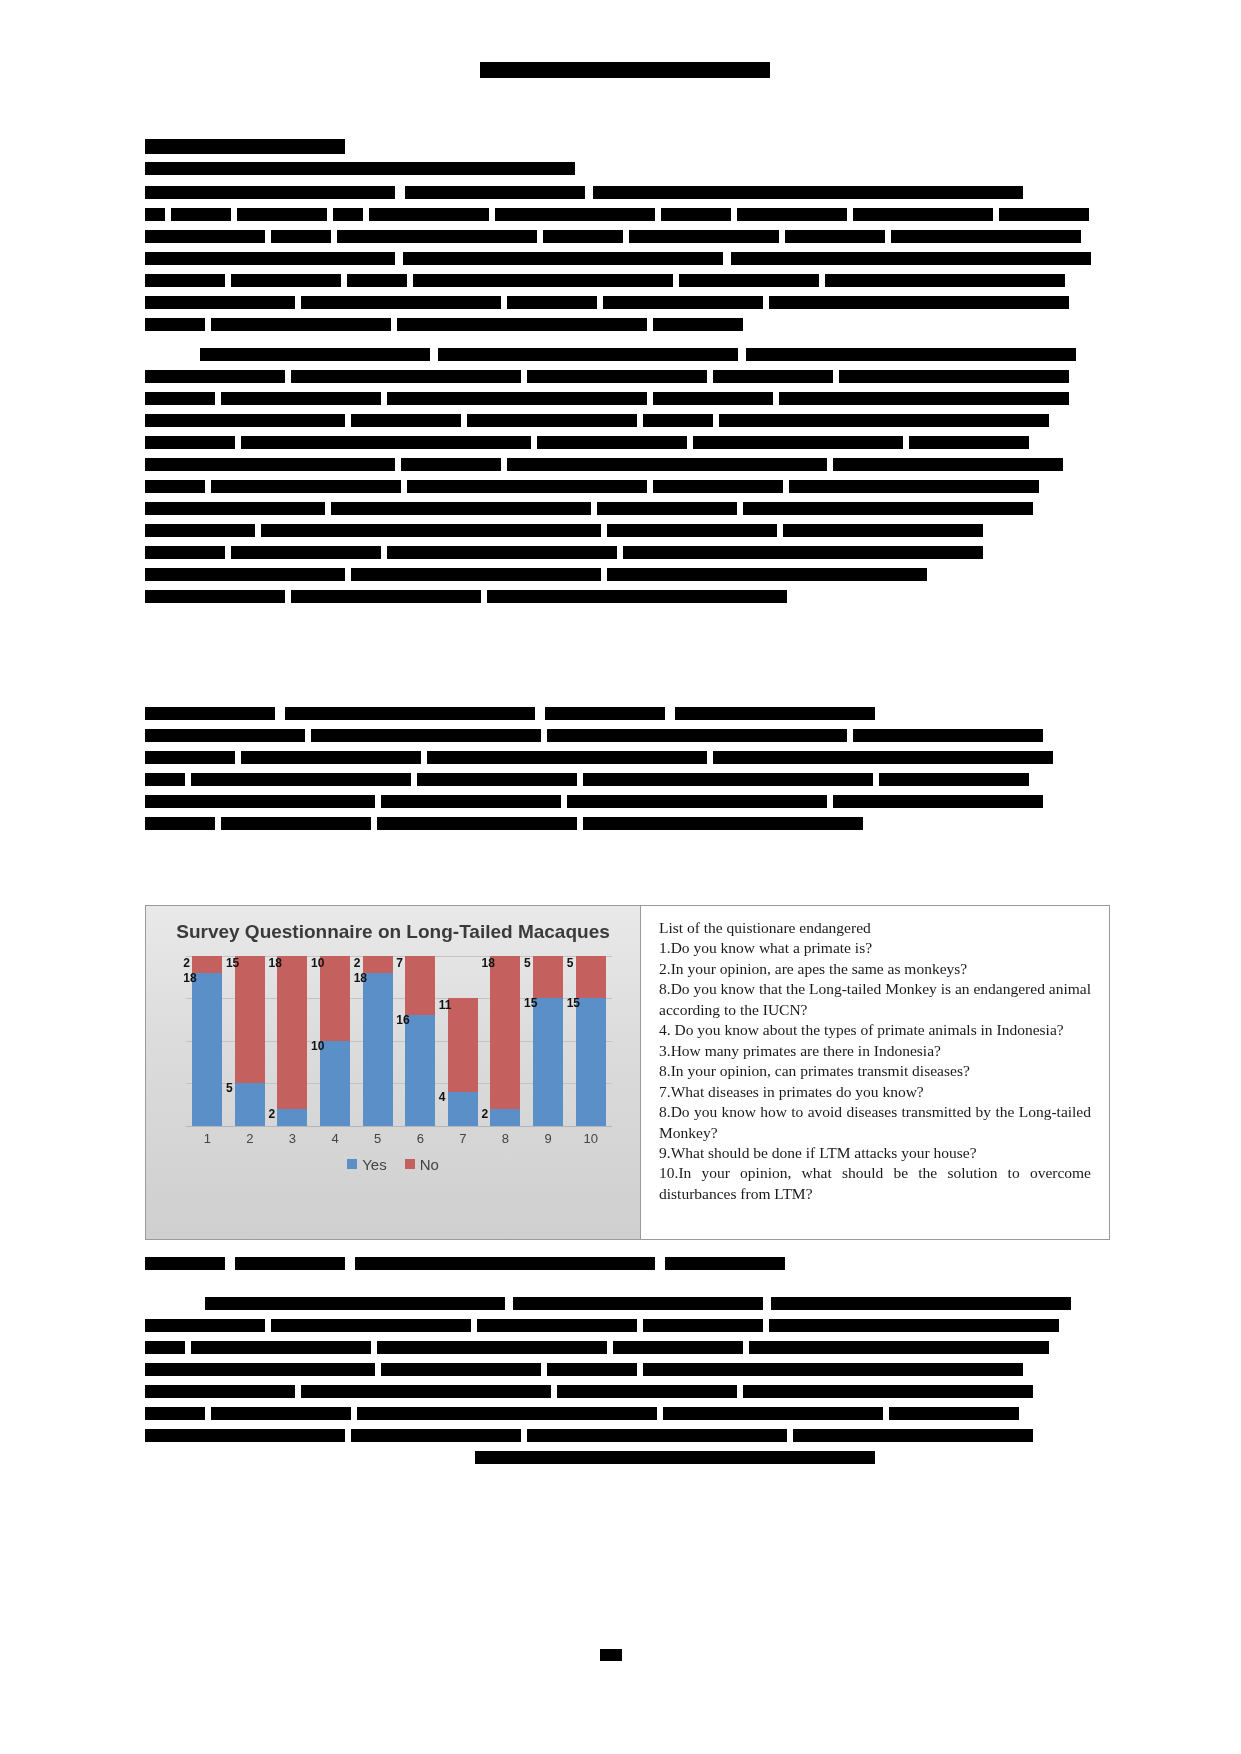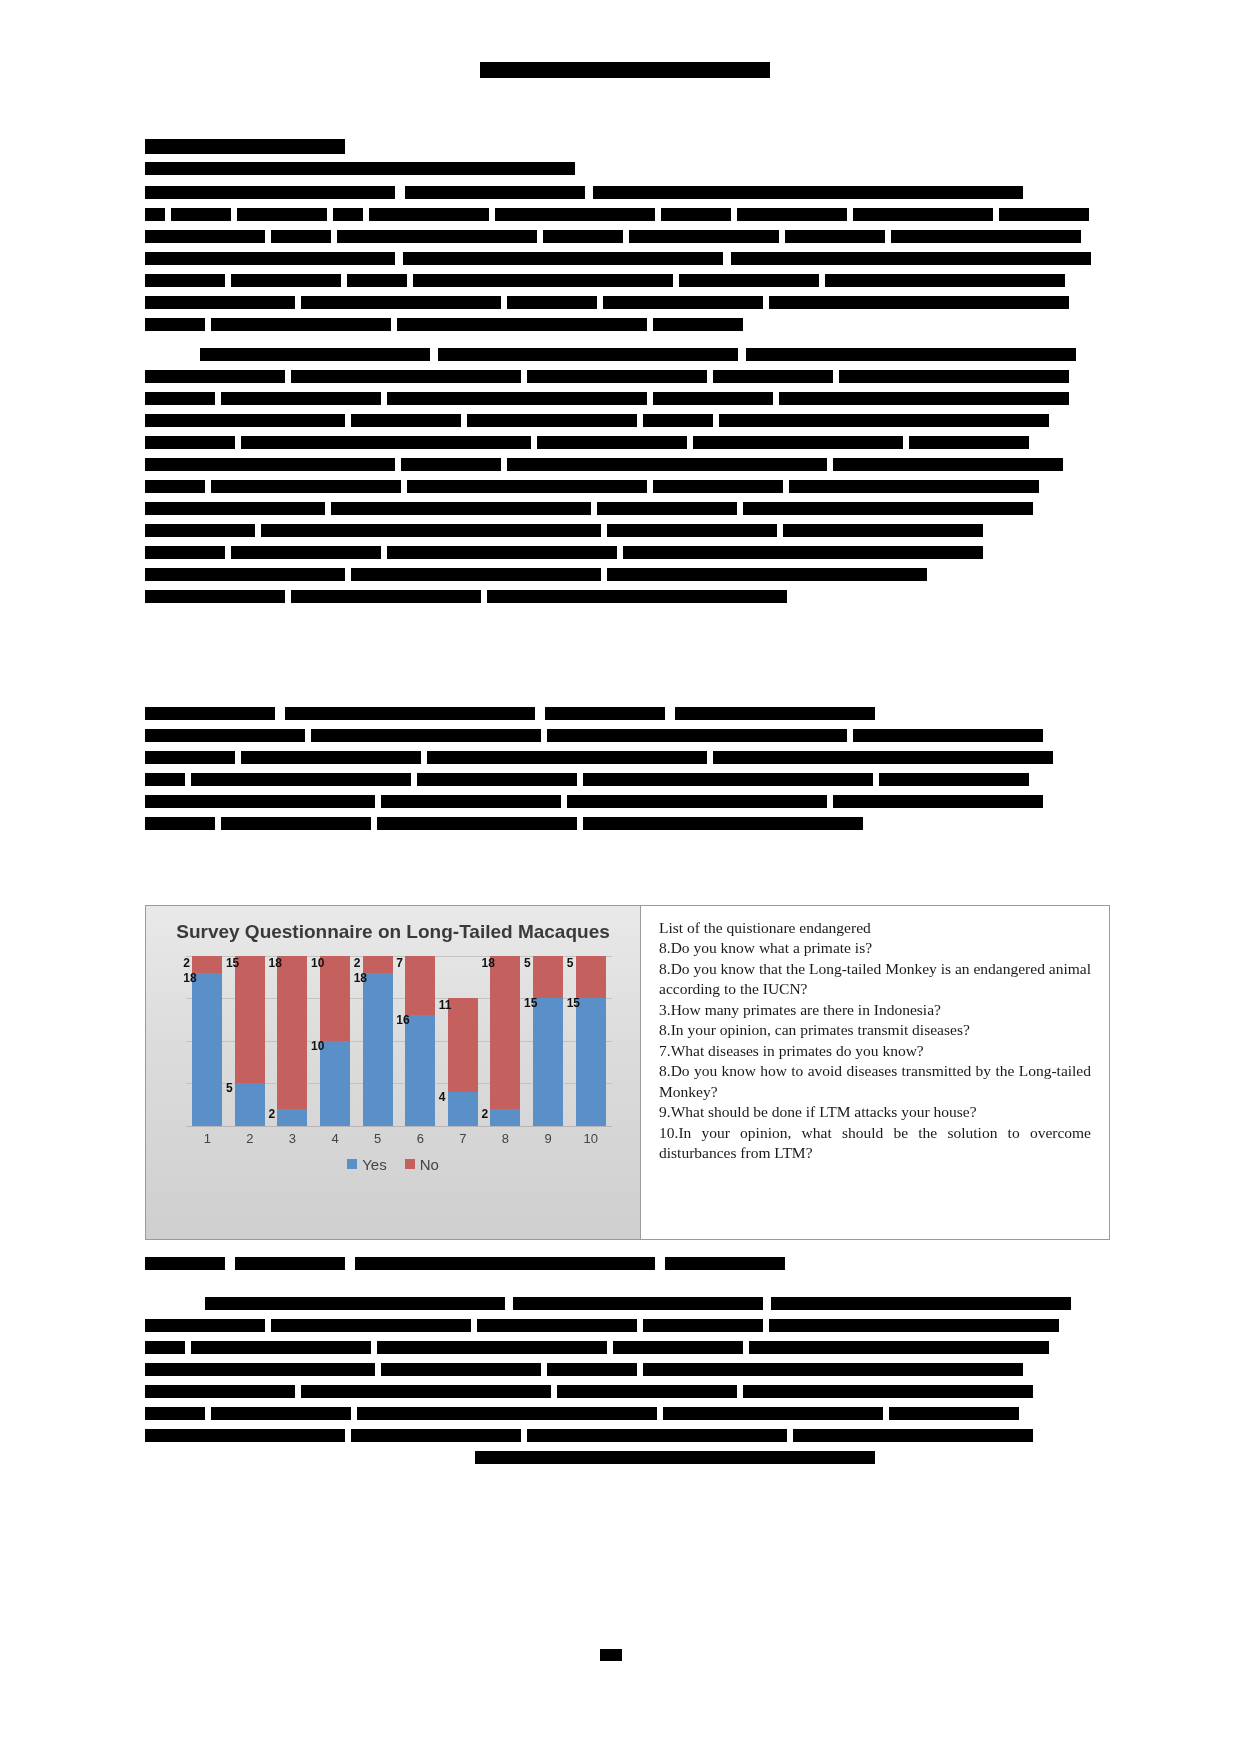--- a/index.html
+++ b/index.html
@@ -338,22 +338,24 @@
       <span class="key">
         <span class="swatch no"></span>
         <span>No</span>
       </span>
     </div>
   </div>
 
   <div class="qlist-panel">
     <p>List of the quistionare endangered</p>
     <div id="qitems">
-        <p>8.Do you know what a primate is?</p>
+        <p>1.Do you know what a primate is?</p>
+        <p>2.In your opinion, are apes the same as monkeys?</p>
         <p>8.Do you know that the Long-tailed Monkey is an endangered animal according to the IUCN?</p>
+        <p>4. Do you know about the types of primate animals in Indonesia?</p>
         <p>3.How many primates are there in Indonesia?</p>
         <p>8.In your opinion, can primates transmit diseases?</p>
         <p>7.What diseases in primates do you know?</p>
         <p>8.Do you know how to avoid diseases transmitted by the Long-tailed Monkey?</p>
         <p>9.What should be done if LTM attacks your house?</p>
         <p>10.In your opinion, what should be the solution to overcome disturbances from LTM?</p>
       </div>
   </div>
 </div>
 

